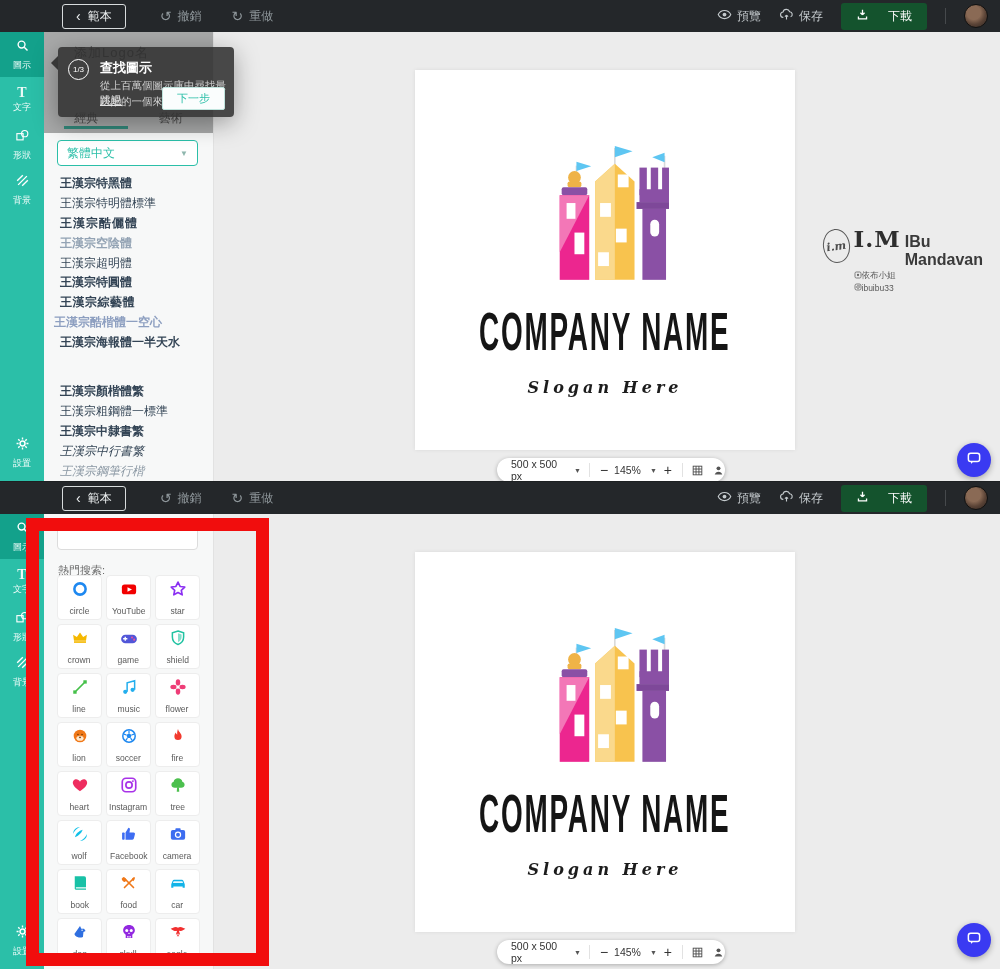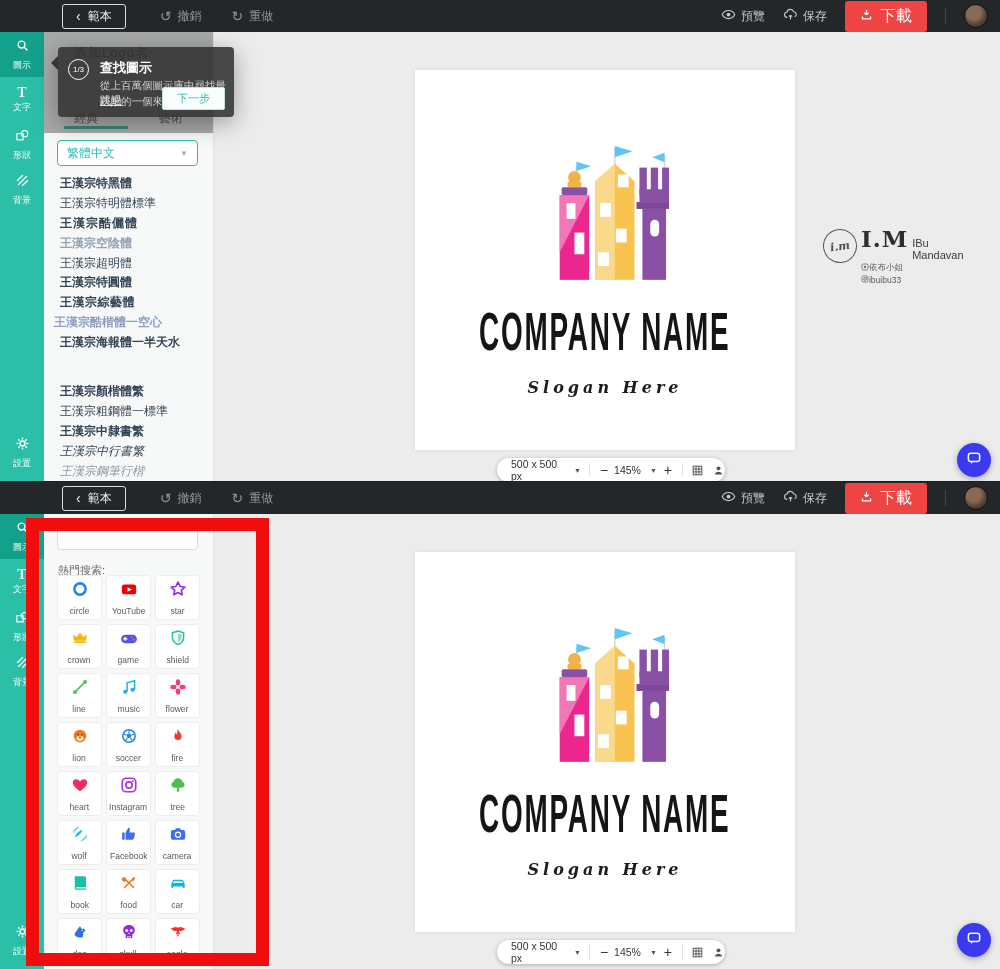--- a/index.html
+++ b/index.html
@@ -13,21 +13,21 @@
   .brand{width:44px;height:32px;display:flex;align-items:center;justify-content:center;}
   .tpl-btn{margin-left:18px;display:flex;align-items:center;gap:7px;border:1px solid #d8dcdd;border-radius:3px;color:#eef1f2;font-size:12px;padding:3px 13px;cursor:pointer;}
   .tpl-btn .chev{font-size:14px;line-height:10px;}
   .hbtn{display:flex;align-items:center;gap:6px;color:#8f979b;font-size:12px;cursor:pointer;}
   .hbtn .uglyph{font-size:14px;}
   .u-undo{margin-left:34px;}
   .u-redo{margin-left:30px;}
   .hdr-right{margin-left:auto;display:flex;align-items:center;gap:18px;padding-right:12px;}
   .hbtn2{display:flex;align-items:center;gap:5px;color:#c4cacd;font-size:12px;cursor:pointer;}
   .hbtn2 svg{width:15px;height:15px;}
-  .dl-btn{display:flex;align-items:center;gap:7px;background:#ef4444;color:#fff;font-size:16px;border-radius:3px;padding:5px 15px;cursor:pointer;}
+  .dl-btn{display:flex;align-items:center;gap:19px;background:#14532d;color:#fff;font-size:12px;border-radius:3px;padding:5px 15px;cursor:pointer;}
   .dl-btn svg{width:13px;height:13px;}
   .hdr-sep{width:1px;height:16px;background:#46494c;}
   .avatar{width:22px;height:22px;border-radius:50%;background:radial-gradient(circle at 40% 35%,#8a6a55 0 35%,#5a4336 60%,#2c2320 100%);border:1px solid #111;cursor:pointer;}
 
   
   .sbar{position:absolute;left:0;top:32px;bottom:0;width:44px;background:#2bbfa8;z-index:10;}
   .sitem{height:45px;display:flex;flex-direction:column;align-items:center;justify-content:center;gap:2px;color:#eafaf7;cursor:pointer;}
   .sitem.sel{background:#13a18b;}
   .sitem svg{width:15px;height:15px;}
   .sitem .slab{font-size:9px;}
@@ -94,21 +94,21 @@
   .chat{position:absolute;right:9px;top:443px;width:34px;height:34px;border-radius:50%;background:#3a3af2;box-shadow:0 2px 6px rgba(0,0,0,.3);display:flex;align-items:center;justify-content:center;cursor:pointer;z-index:40;}
   .chat svg{width:18px;height:18px;}
   #screen-bottom .chat{top:441px;}
 
   .wm{position:absolute;left:823px;top:225px;width:160px;z-index:4;}
   .wm-row{display:flex;align-items:flex-start;}
   .wm-stamp{width:32px;height:32px;border:1.6px solid #585858;border-radius:50%;display:flex;align-items:center;justify-content:center;font-family:"DejaVu Serif",serif;font-style:italic;font-weight:700;font-size:11px;color:#4c4c4c;transform:rotate(-8deg);margin-top:4px;}
   .wm-main{margin-left:4px;}
   .wm-top{display:flex;align-items:baseline;gap:4px;}
   .wm-ini{font-family:"DejaVu Serif","Liberation Serif",serif;font-weight:700;font-size:23px;color:#2e2e2e;letter-spacing:1px;}
-  .wm-name{font-size:11px;font-weight:400;color:#3a3a3a;}
+  .wm-name{font-size:16px;font-weight:700;color:#3a3a3a;}
   .wm-sub{display:flex;align-items:center;gap:0;font-size:8.5px;color:#585858;margin-top:1px;}
   .wm-sub svg{width:8px;height:8px;}
 
   .redrect{position:absolute;left:26px;top:36px;width:243px;height:448px;border:13px solid #f10d0d;box-sizing:border-box;z-index:50;pointer-events:none;}
 </style>
 </head>
 <body>
 
 <div class="screen" id="screen-top">
   <div class="hdr">

